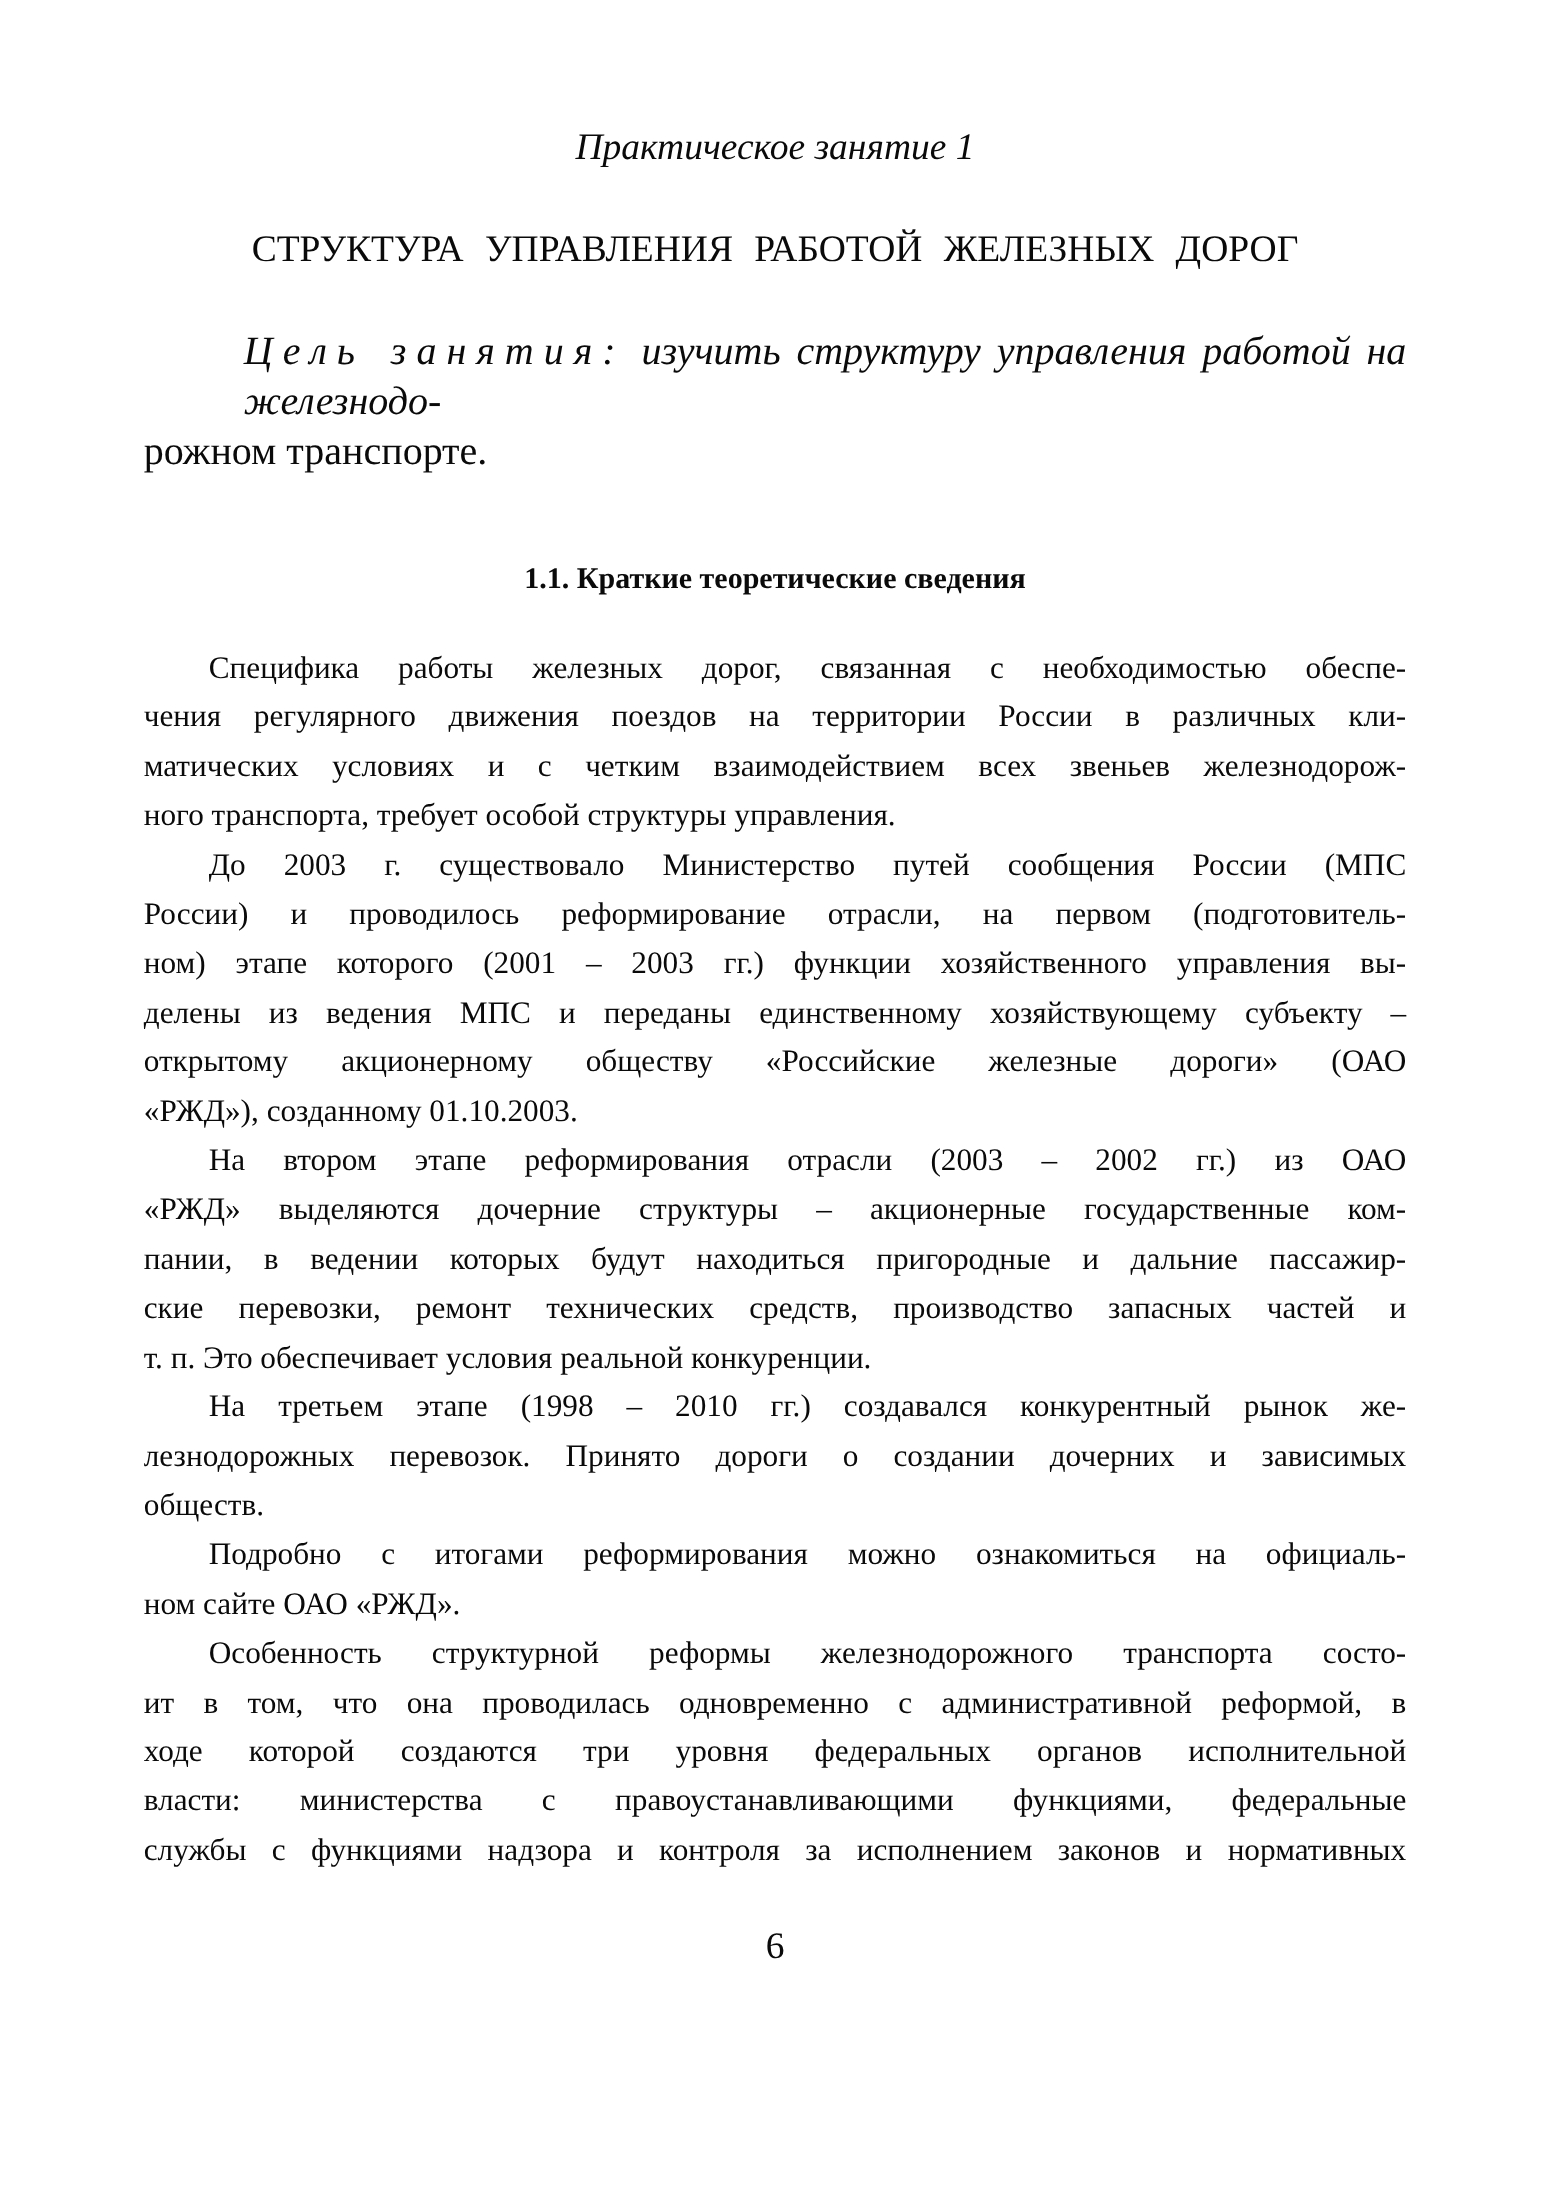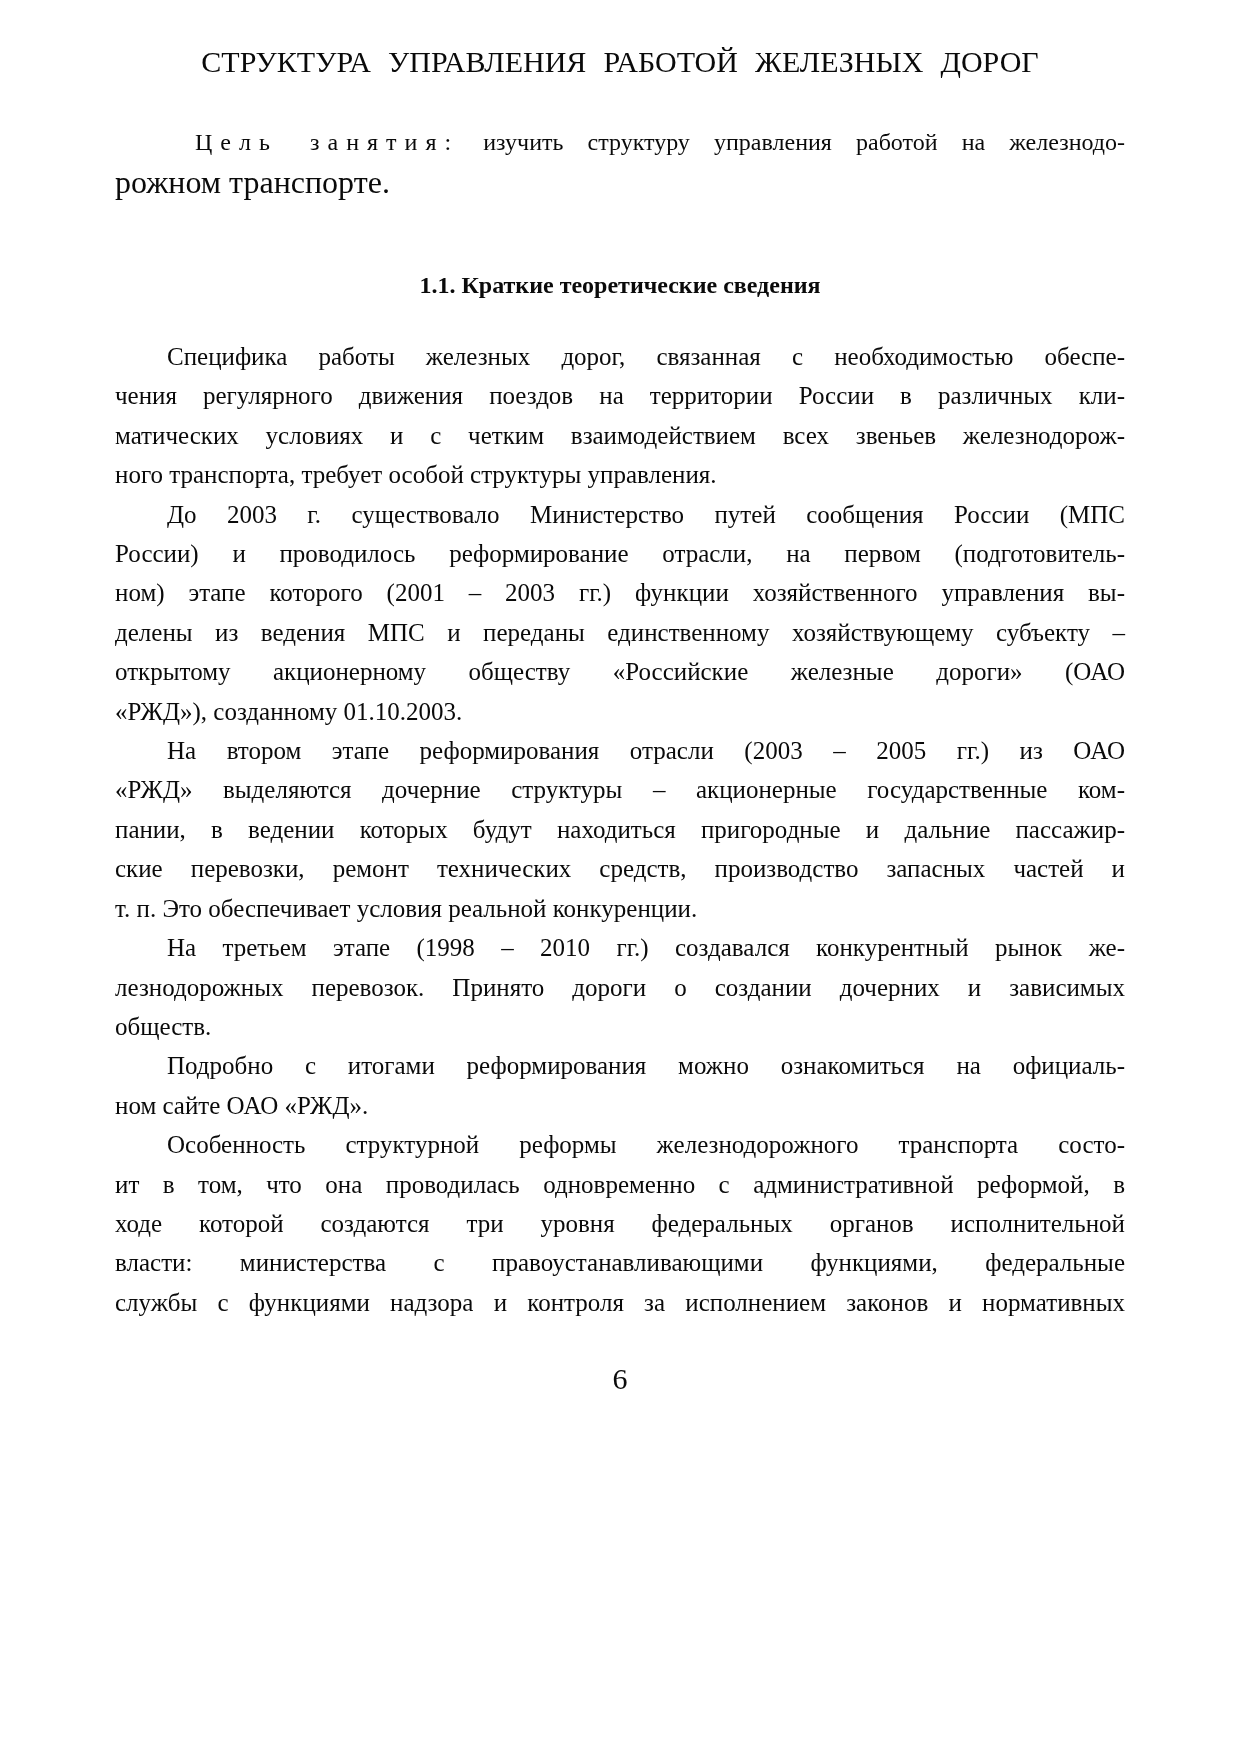--- a/index.html
+++ b/index.html
@@ -34,24 +34,25 @@
     margin-top: 42px;
     text-align: center;
     font-size: 30px;
     line-height: 40px;
     word-spacing: 0.32em;
     white-space: nowrap;
   }
   .goal { margin-top: 40px; }
   .goal .gline1 {
     padding-left: 80px;
-    font-size: 24px;
+    font-size: 32px;
     line-height: 40px;
     text-align: justify;
     text-align-last: justify;
+    font-style: italic;
   }
   .goal .gline2 {
     font-size: 32px;
     line-height: 40px;
     text-align: left;
   }
   .spaced-label { letter-spacing: 8px; }
   .section-heading {
     margin-top: 63px;
     text-align: center;
@@ -78,20 +79,21 @@
     font-size: 30px;
     line-height: 40px;
   }
 </style>
 </head>
 <body>
 
 <div class="page">
   <div class="content">
 
+    <div class="running-head">Практическое занятие 1</div>
 
     <div class="doc-title">СТРУКТУРА УПРАВЛЕНИЯ РАБОТОЙ ЖЕЛЕЗНЫХ ДОРОГ</div>
 
     <div class="goal">
       <div class="gline1"><span class="spaced-label">Цель занятия:</span> <span>изучить структуру управления работой на железнодо-</span></div>
       <div class="gline2">рожном транспорте.</div>
     </div>
 
     <div class="section-heading">1.1. Краткие теоретические сведения</div>
 
@@ -99,21 +101,21 @@
         <div class="line first">Специфика работы железных дорог, связанная с необходимостью обеспе-</div>
         <div class="line">чения регулярного движения поездов на территории России в различных кли-</div>
         <div class="line">матических условиях и с четким взаимодействием всех звеньев железнодорож-</div>
         <div class="line last">ного транспорта, требует особой структуры управления.</div>
         <div class="line first">До 2003 г. существовало Министерство путей сообщения России (МПС</div>
         <div class="line">России) и проводилось реформирование отрасли, на первом (подготовитель-</div>
         <div class="line">ном) этапе которого (2001 – 2003 гг.) функции хозяйственного управления вы-</div>
         <div class="line">делены из ведения МПС и переданы единственному хозяйствующему субъекту –</div>
         <div class="line">открытому акционерному обществу «Российские железные дороги» (ОАО</div>
         <div class="line last">«РЖД»), созданному 01.10.2003.</div>
-        <div class="line first">На втором этапе реформирования отрасли (2003 – 2005 гг.) из ОАО</div>
+        <div class="line first">На втором этапе реформирования отрасли (2003 – 2002 гг.) из ОАО</div>
         <div class="line">«РЖД» выделяются дочерние структуры – акционерные государственные ком-</div>
         <div class="line">пании, в ведении которых будут находиться пригородные и дальние пассажир-</div>
         <div class="line">ские перевозки, ремонт технических средств, производство запасных частей и</div>
         <div class="line last">т. п. Это обеспечивает условия реальной конкуренции.</div>
         <div class="line first">На третьем этапе (1998 – 2010 гг.) создавался конкурентный рынок же-</div>
         <div class="line">лезнодорожных перевозок. Принято дороги о создании дочерних и зависимых</div>
         <div class="line last">обществ.</div>
         <div class="line first">Подробно с итогами реформирования можно ознакомиться на официаль-</div>
         <div class="line last">ном сайте ОАО «РЖД».</div>
         <div class="line first">Особенность структурной реформы железнодорожного транспорта состо-</div>

